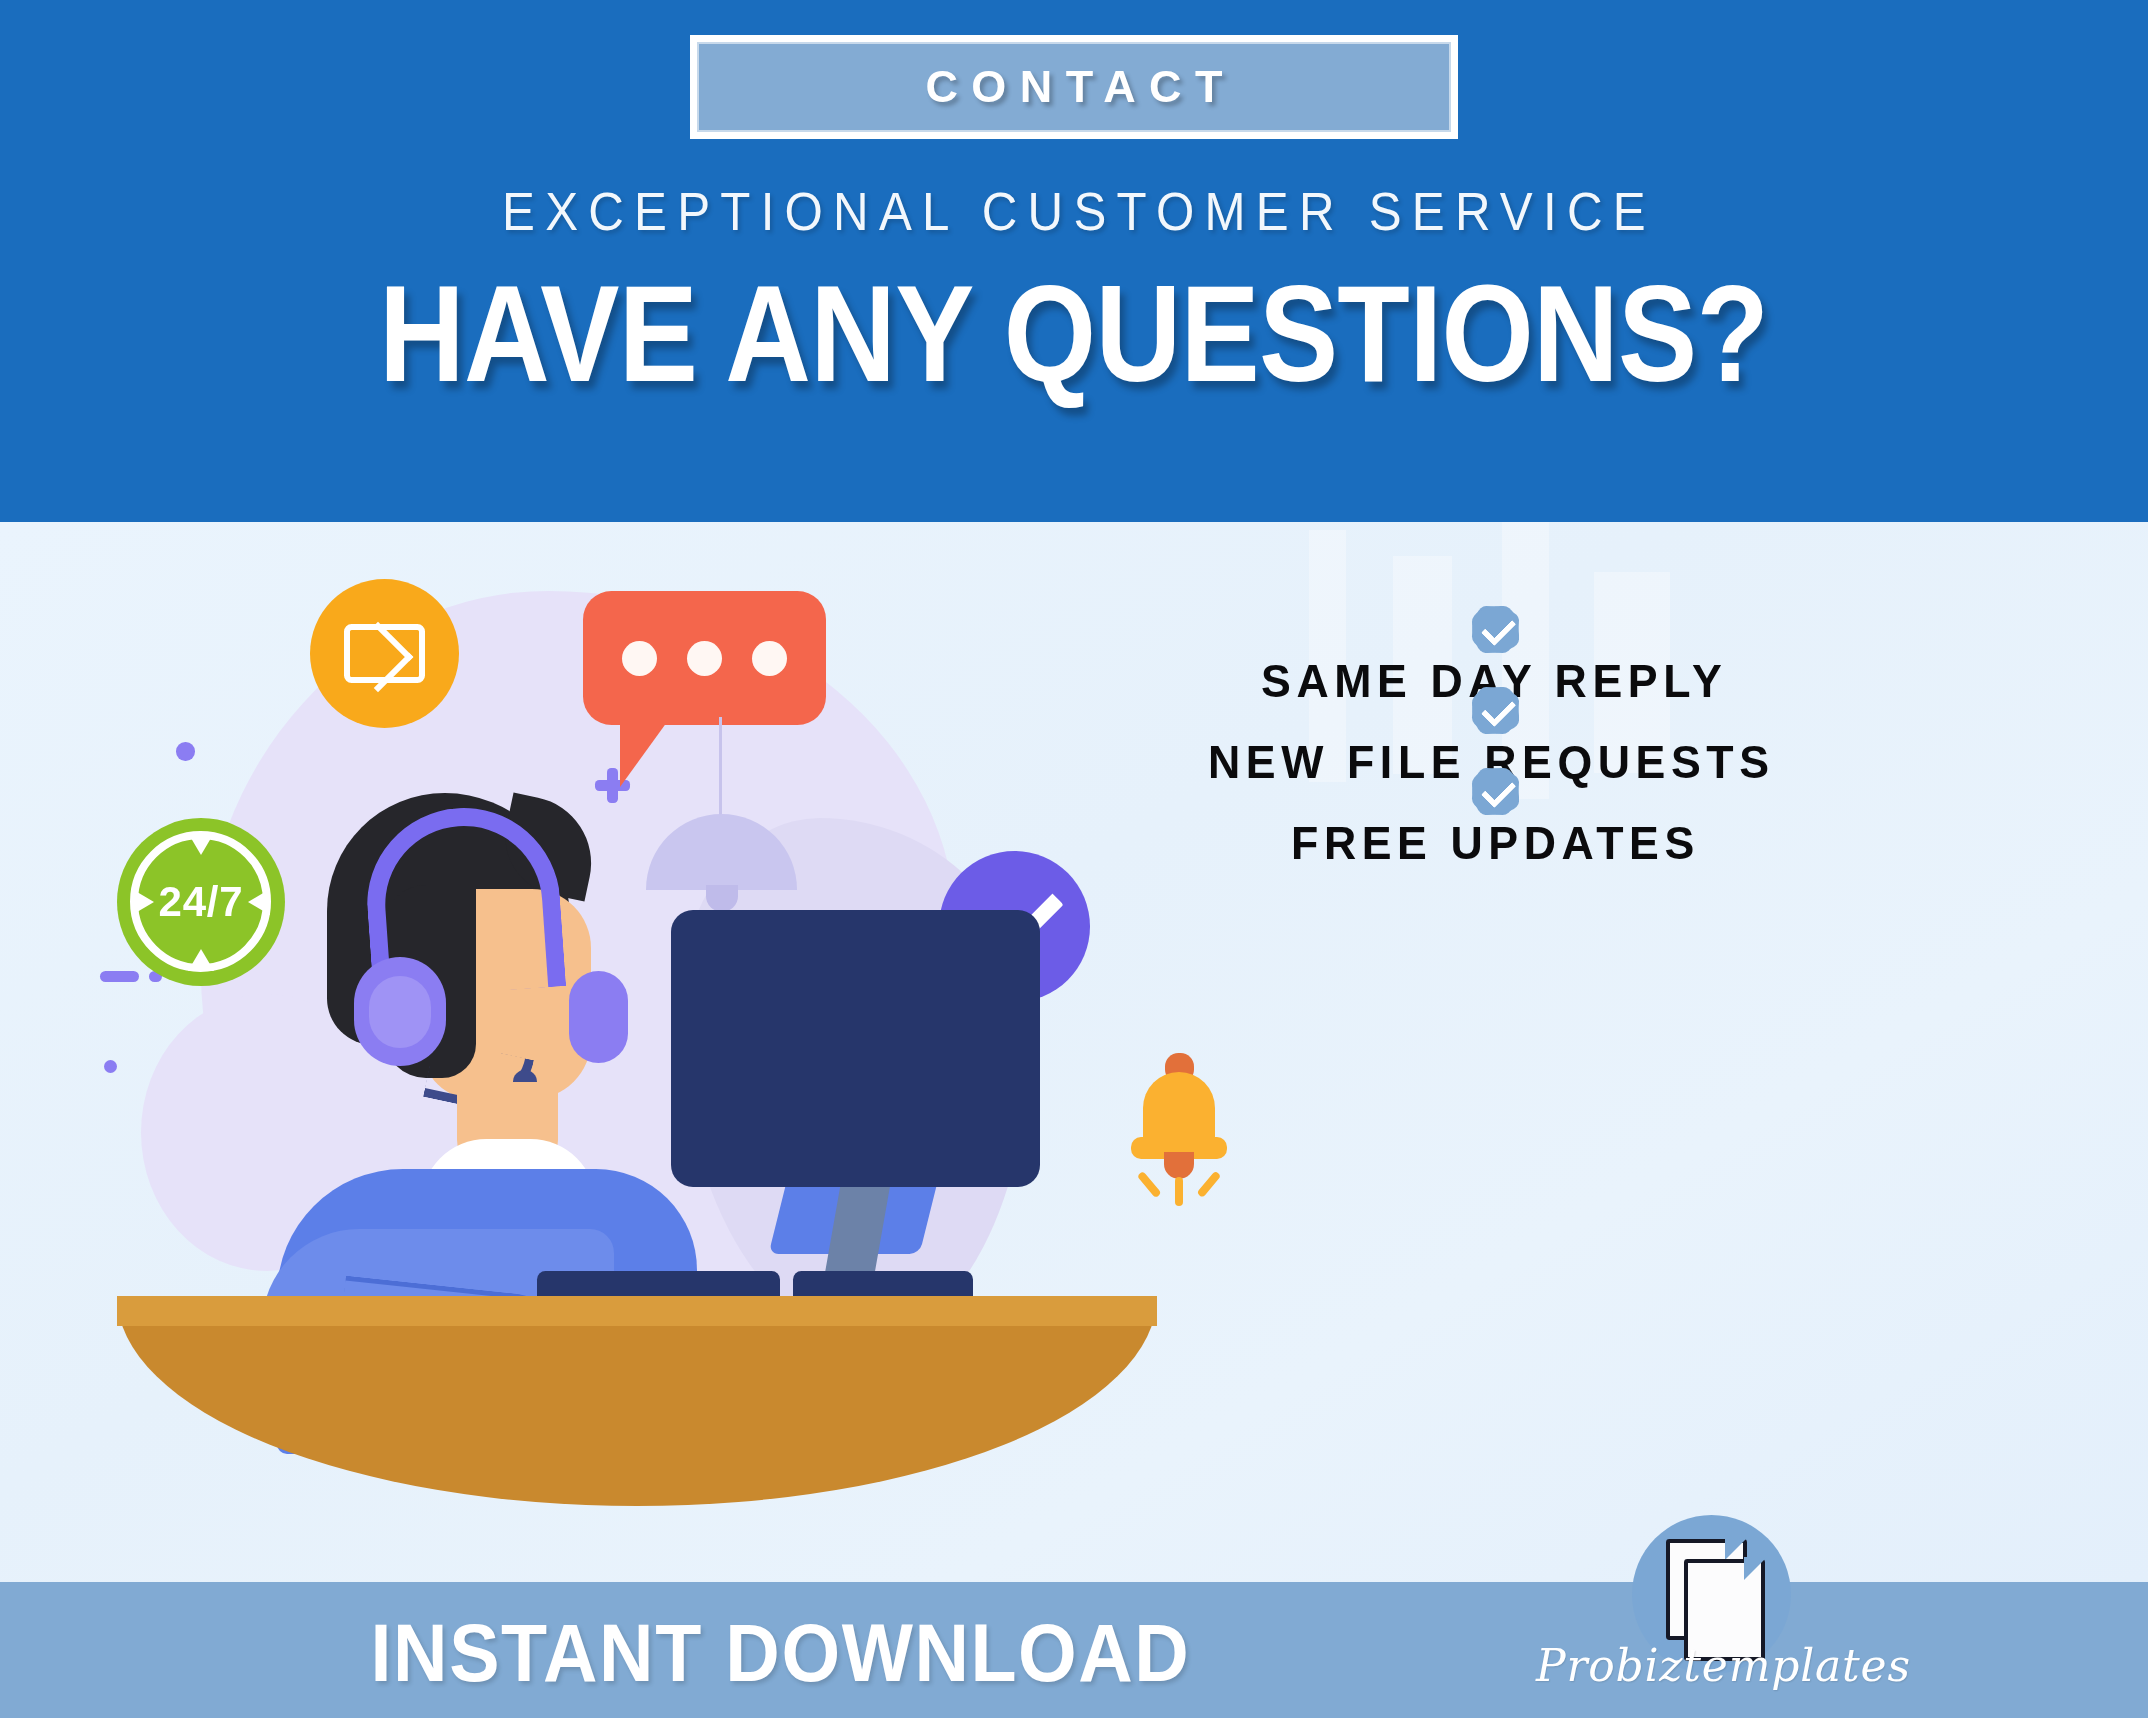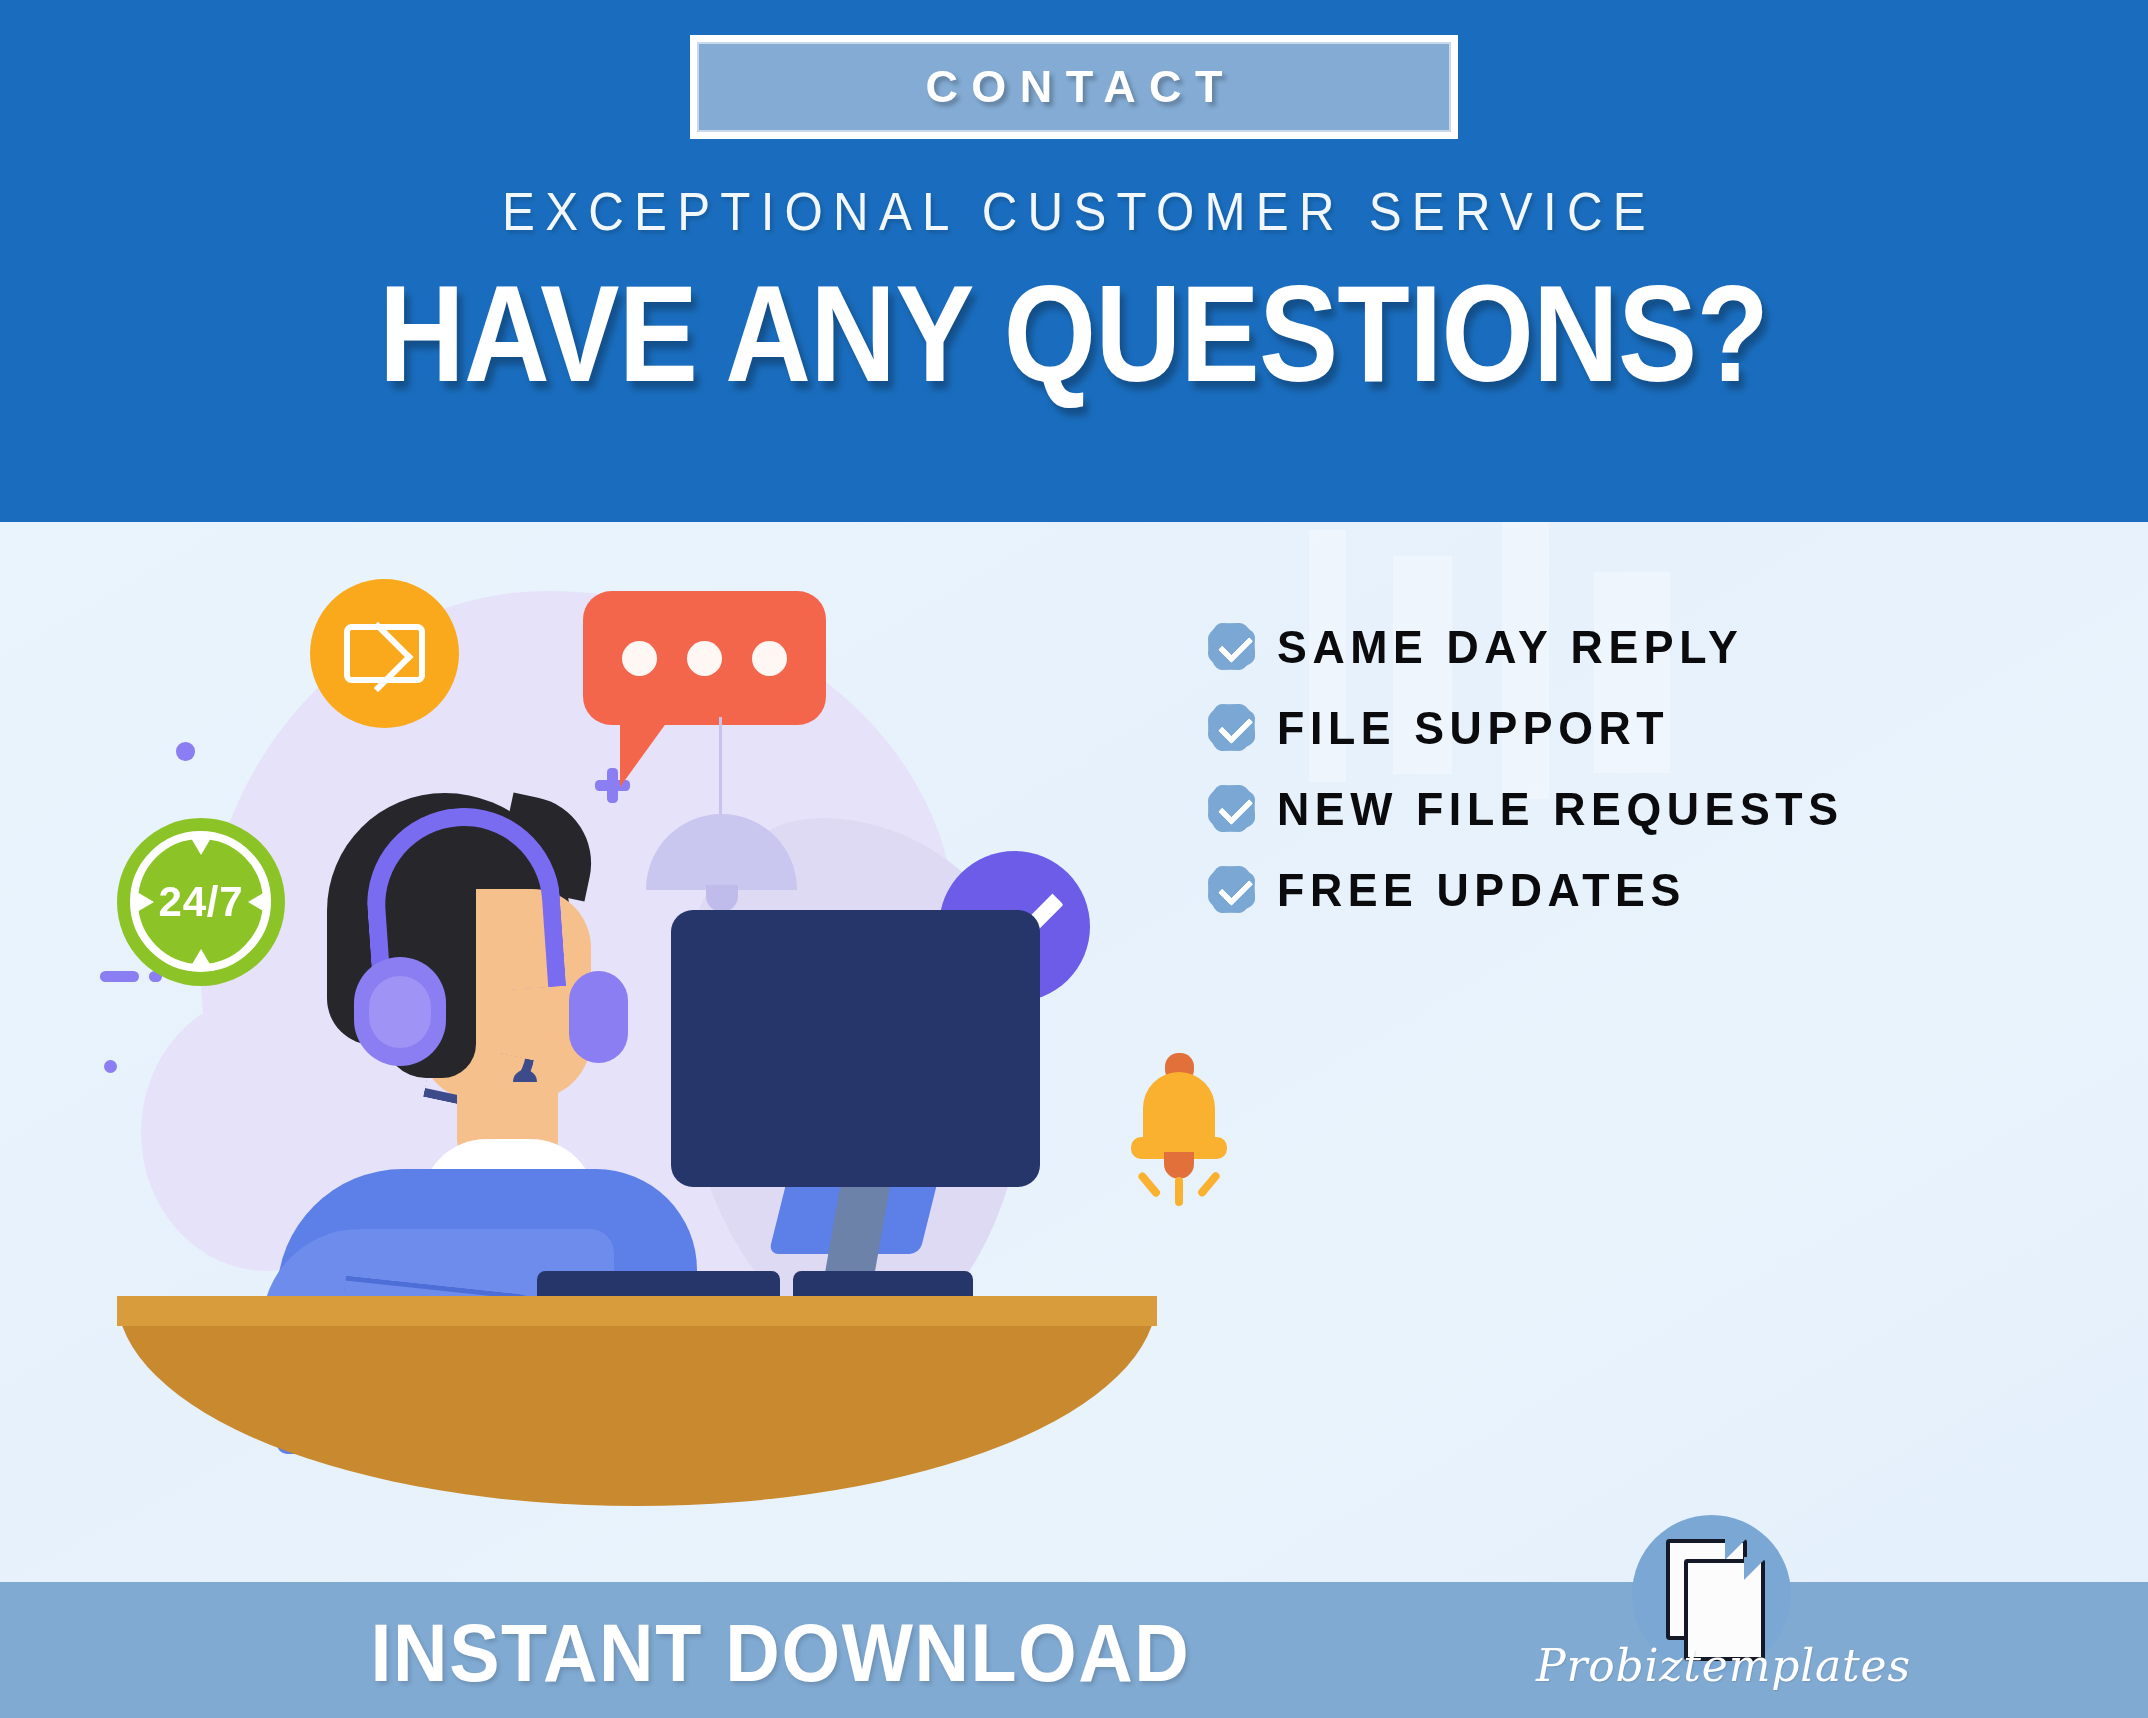--- a/index.html
+++ b/index.html
@@ -175,21 +175,21 @@
   .dash{position:absolute;height:11px;border-radius:5.9px;background:#8B7DF2;}
   .dot-sm{position:absolute;border-radius:50%;background:#8B7DF2;}
   .plus{position:absolute;}
   .plus:before,.plus:after{content:"";position:absolute;background:#8B7DF2;border-radius:4.2px;}
   .plus:before{left:0;top:11.7px;width:35px;height:11px;}
   .plus:after{left:11.7px;top:0;width:11px;height:35px;}
   .ring-sm{position:absolute;width:27px;height:27px;border:6.7px solid #9F93F5;border-radius:50%;box-sizing:border-box;}
 
   
   .features{position:absolute;left:1208px;top:84px;}
-  .feat{display:flex;align-items:center;height:81px;}
+  .feat{display:flex;align-items:center;height:81px;flex-direction:column;}
   .badge-check{
     position:relative;width:47px;height:47px;flex:0 0 47px;margin-right:22px;
   }
   .badge-check .sc{
     position:absolute;inset:0;background:#7BA7D4;
     border-radius:30% 70% 35% 65% / 65% 30% 70% 35%;
   }
   .badge-check .sc2{
     position:absolute;inset:0;background:#7BA7D4;
     border-radius:65% 35% 70% 30% / 35% 65% 30% 70%;
@@ -347,28 +347,20 @@
 
       <div class="feat">
         <span class="badge-check">
           <span class="sc"></span>
           <span class="sc2"></span>
           <span class="tick"></span>
         </span>
         <span class="feat-label">SAME DAY REPLY</span>
       </div>
 
-      <div class="feat">
-        <span class="badge-check">
-          <span class="sc"></span>
-          <span class="sc2"></span>
-          <span class="tick"></span>
-        </span>
-        <span class="feat-label">FILE SUPPORT</span>
-      </div>
 
       <div class="feat">
         <span class="badge-check">
           <span class="sc"></span>
           <span class="sc2"></span>
           <span class="tick"></span>
         </span>
         <span class="feat-label">NEW FILE REQUESTS</span>
       </div>
 

